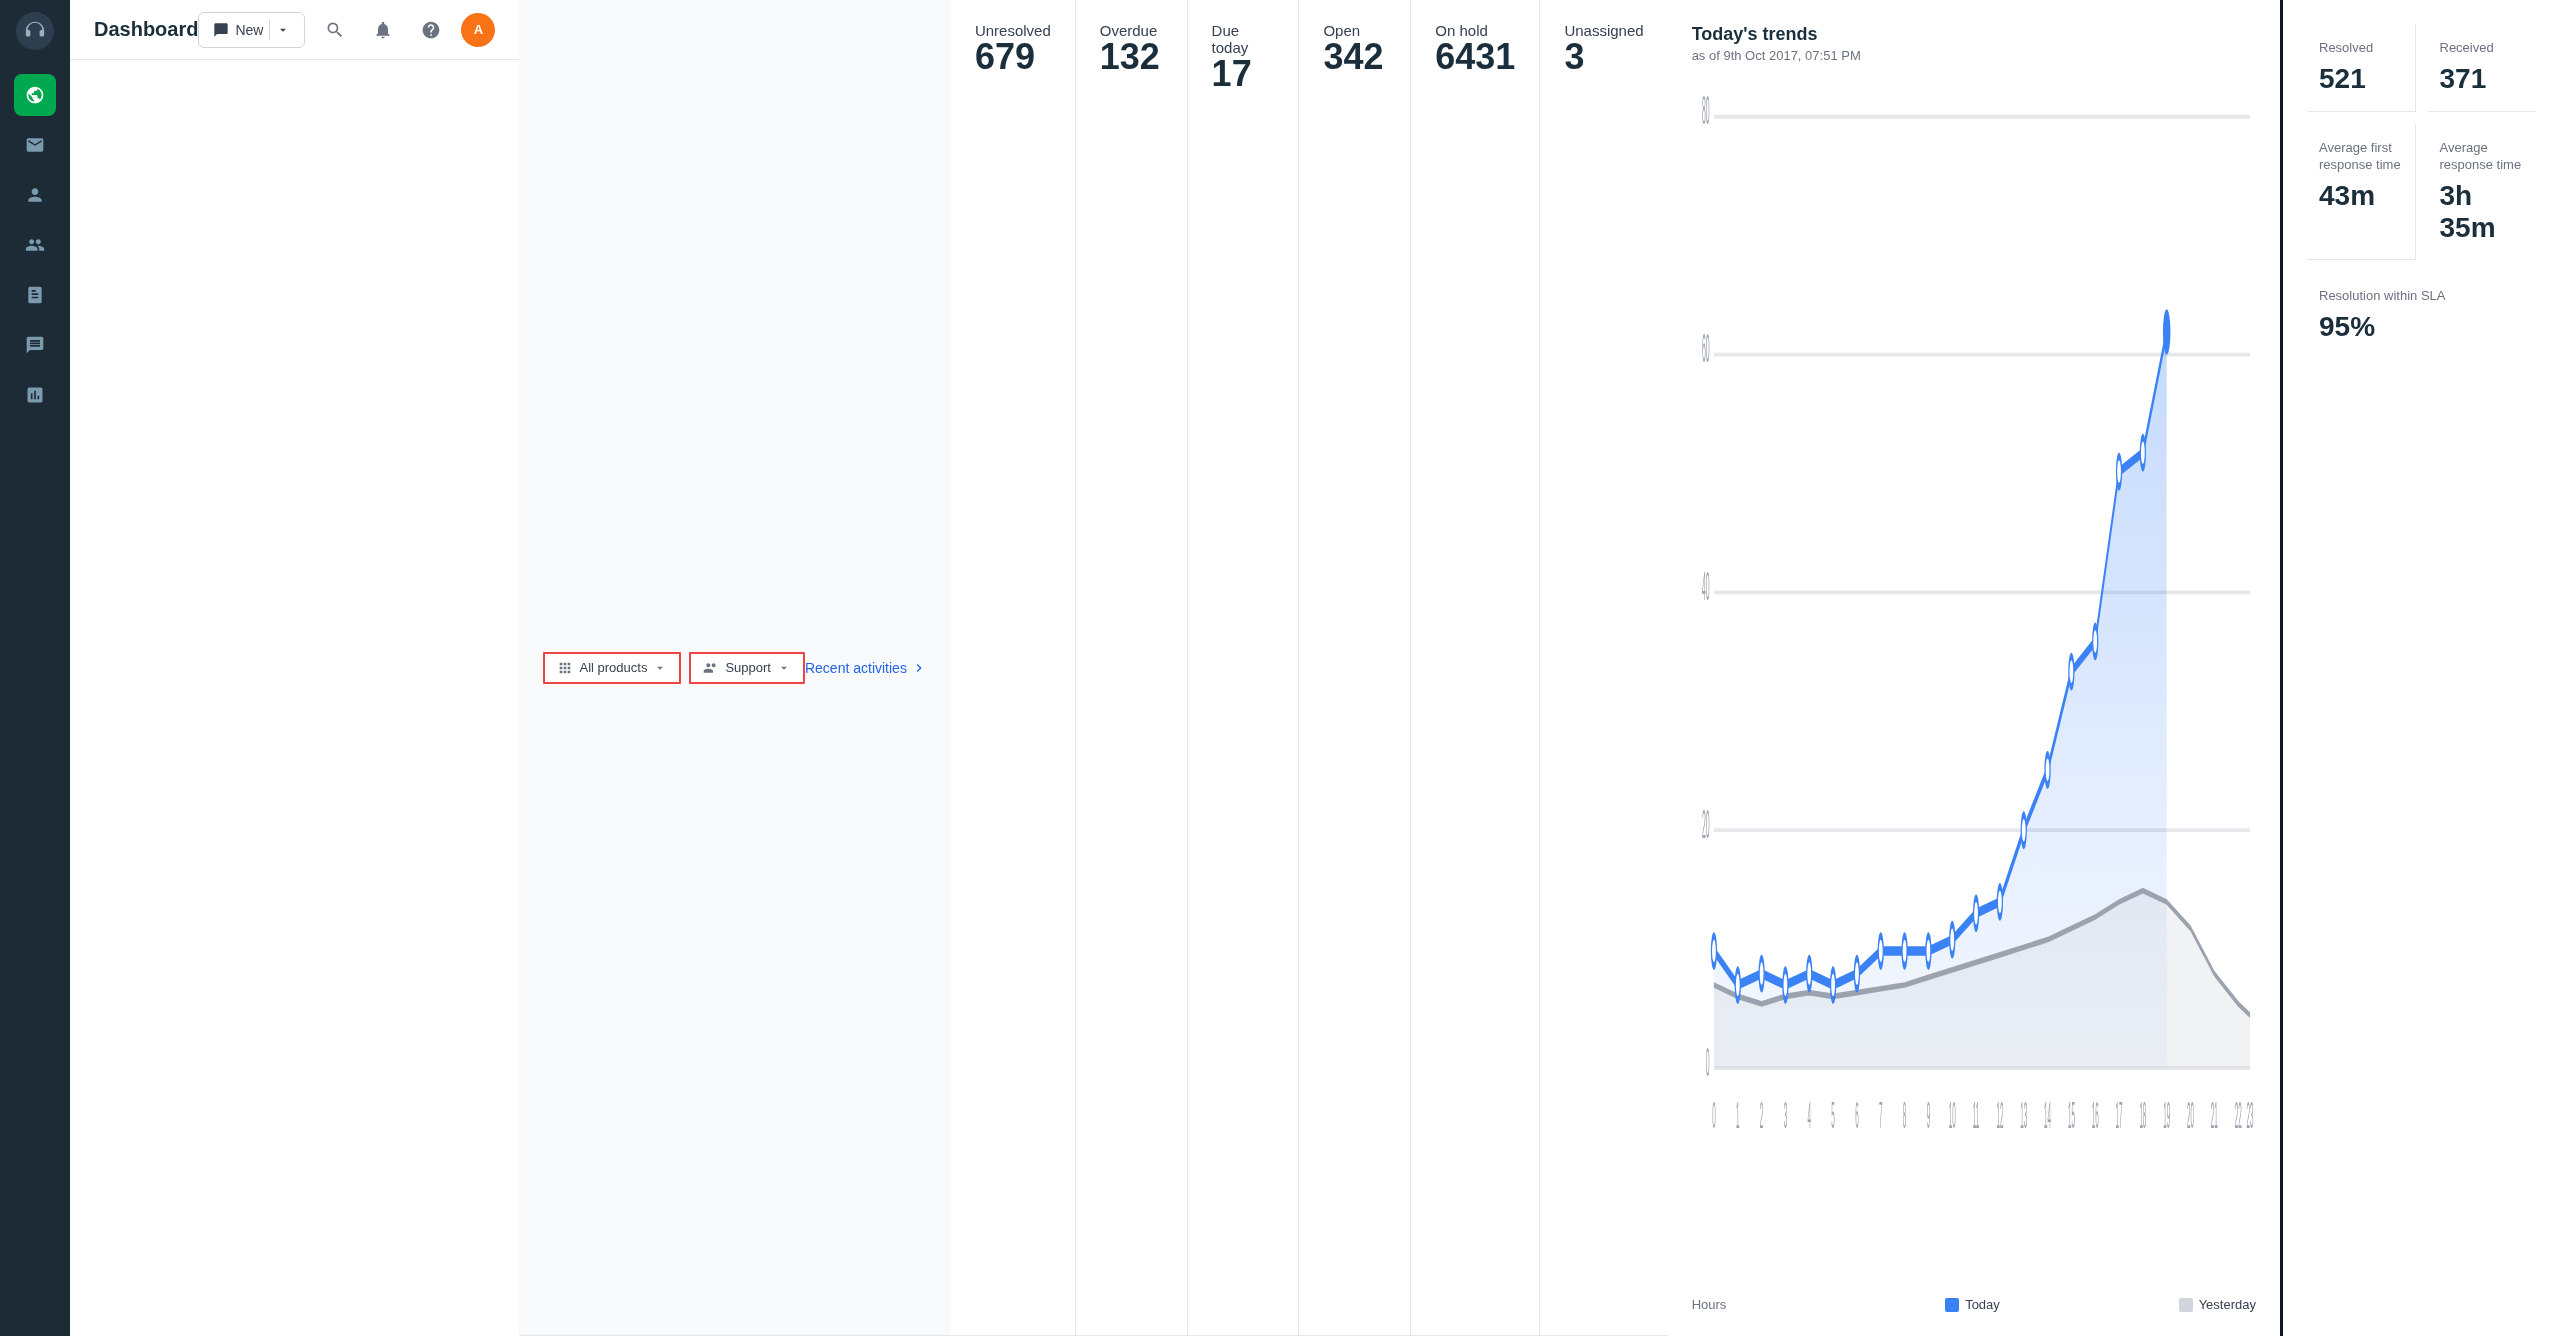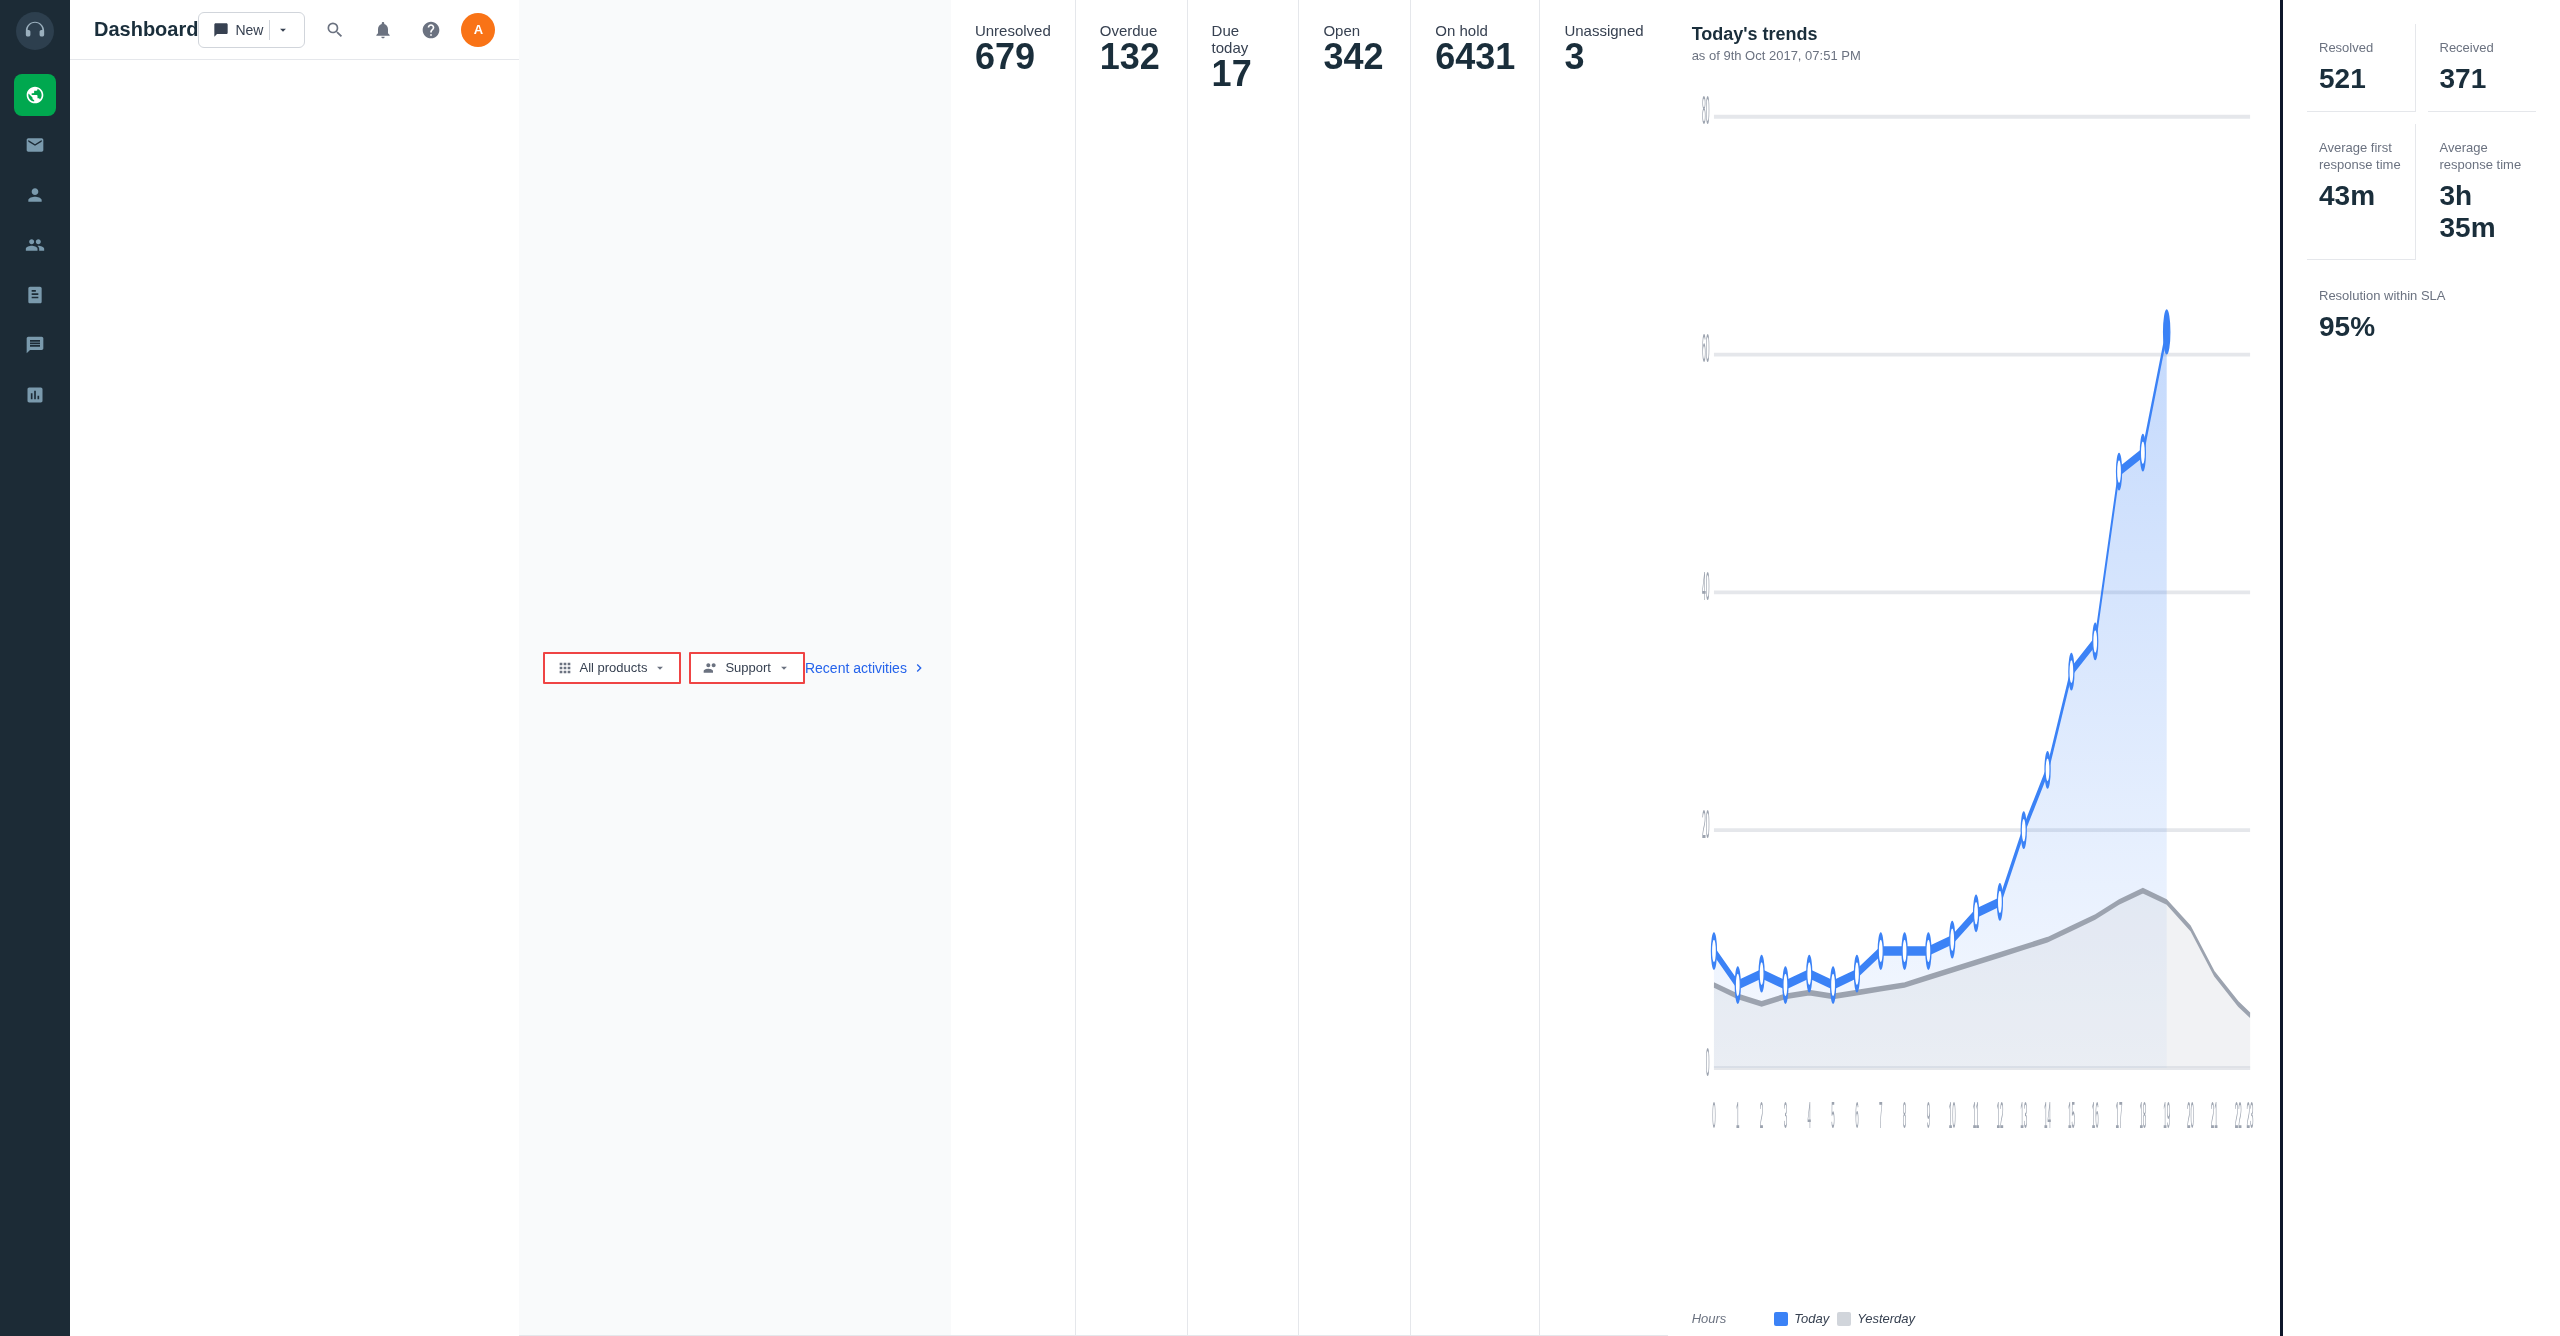--- a/index.html
+++ b/index.html
@@ -447,21 +447,21 @@
           <circle cx="529" cy="199" r="4" fill="white" stroke="#3b82f6" stroke-width="2"></circle>
           <circle cx="567" cy="183" r="4" fill="white" stroke="#3b82f6" stroke-width="2"></circle>
           <circle cx="605" cy="157" r="4" fill="white" stroke="#3b82f6" stroke-width="2"></circle>
           <circle cx="643" cy="149" r="4" fill="white" stroke="#3b82f6" stroke-width="2"></circle>
           <circle cx="681" cy="104" r="4" fill="white" stroke="#3b82f6" stroke-width="2"></circle>
           <circle cx="719" cy="99" r="4" fill="white" stroke="#3b82f6" stroke-width="2"></circle>
           <circle cx="757" cy="67" r="5" fill="#3b82f6" stroke="#3b82f6" stroke-width="2"></circle>
         </svg>
 
         
-        <div style="display:flex; align-items:center; justify-content:flex-start; gap:8px; margin-top:20px;font-style:italic;">
+        <div style="display:flex; align-items:center; justify-content:space-between; gap:8px; margin-top:6px;">
           <span style="font-size:13px; color:#6b7280;">Hours</span>
           <span style="margin-left:40px; display:flex; align-items:center; gap:6px; font-size:13px; color:#374151;">
             <span style="width:14px;height:14px;background:#3b82f6;border-radius:2px;display:inline-block;"></span>
             <span>Today</span>
           </span>
           <span style="display:flex; align-items:center; gap:6px; font-size:13px; color:#374151;">
             <span style="width:14px;height:14px;background:#d1d5db;border-radius:2px;display:inline-block;"></span>
             <span>Yesterday</span>
           </span>
         </div>

